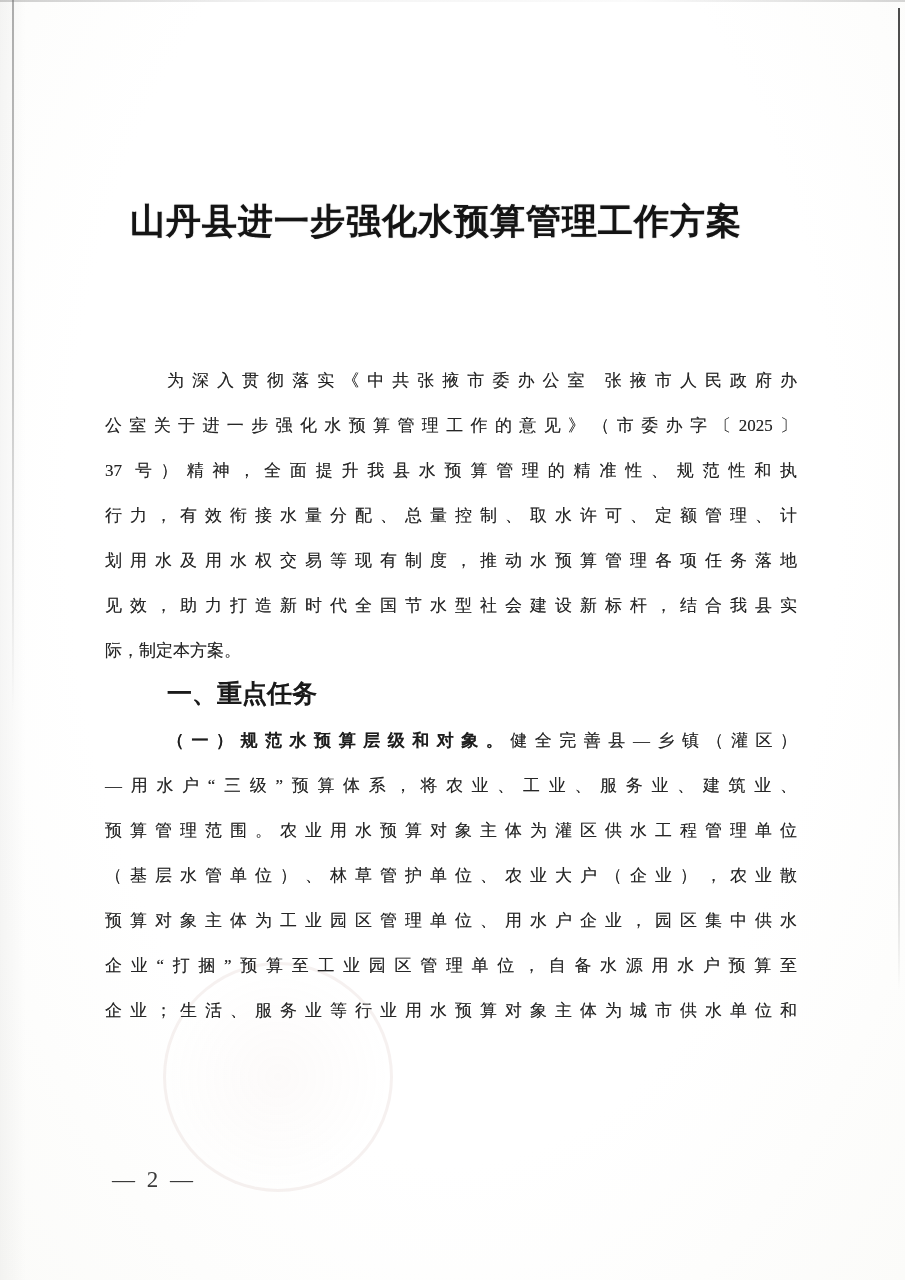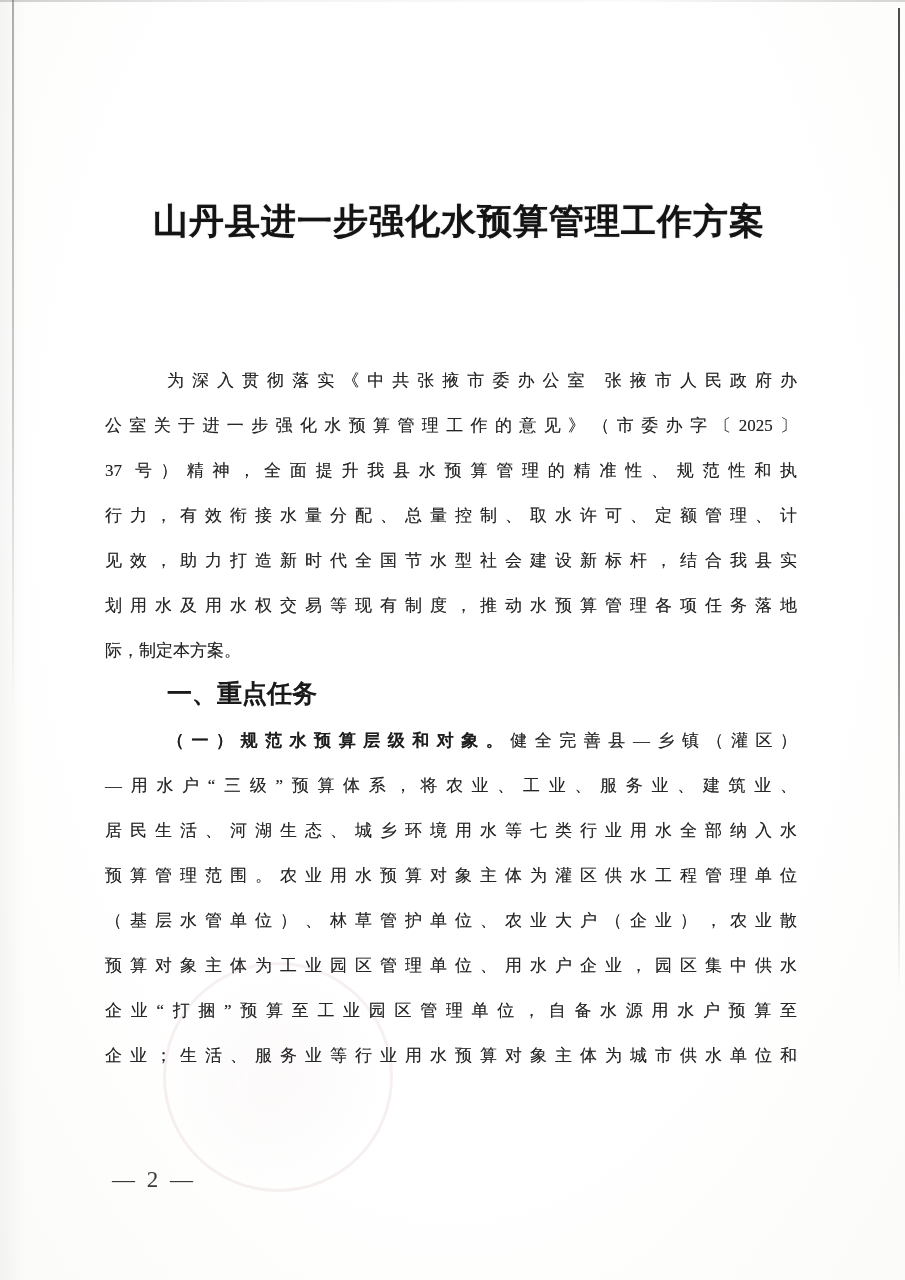--- a/index.html
+++ b/index.html
@@ -52,21 +52,21 @@
   .seal-ghost {
     position: absolute;
     left: 163px; top: 962px;
     width: 224px; height: 224px;
     border: 3px solid rgba(185,140,130,0.12);
     border-radius: 50%;
     background: radial-gradient(circle, rgba(200,160,150,0.05) 0%, rgba(200,160,150,0.0) 70%);
   }
   .title-block {
     position: absolute;
-    left: 113px;
+    left: 90px;
     width: 692px;
     text-align: center;
   }
   .title-line1 {
     top: 198px;
     font-size: 35px;
     font-weight: bold;
     letter-spacing: 1px;
     color: #141414;
     text-shadow: 0 0 1px rgba(20,20,20,0.55);
@@ -131,29 +131,28 @@
   <div class="edge-line-right"></div>
   <div class="seal-ghost"></div>
 
   <div class="title-block title-line1">山丹县进一步强化水预算管理工作方案</div>
 
   <div class="body-block">
     <div class="line fill indent">为深入贯彻落实《中共张掖市委办公室 张掖市人民政府办</div>
     <div class="line fill">公室关于进一步强化水预算管理工作的意见》（市委办字〔2025〕</div>
     <div class="line fill">37 号）精神，全面提升我县水预算管理的精准性、规范性和执</div>
     <div class="line fill">行力，有效衔接水量分配、总量控制、取水许可、定额管理、计</div>
+    <div class="line fill">划用水及用水权交易等现有制度，推动水预算管理各项任务落地</div>
     <div class="line fill">见效，助力打造新时代全国节水型社会建设新标杆，结合我县实</div>
-    <div class="line fill">划用水及用水权交易等现有制度，推动水预算管理各项任务落地</div>
     <div class="line">际，制定本方案。</div>
 
     <div class="line heading indent">一、重点任务</div>
 
     <div class="line fill indent"><span class="lead-bold">（一）规范水预算层级和对象。</span><span>健全完善县—乡镇（灌区）</span></div>
     <div class="line fill">—用水户“三级”预算体系，将农业、工业、服务业、建筑业、</div>
-    <div class="line fill">居民生活、河湖生态、城乡环境用水等七类行业用水全部纳入水</div>
     <div class="line fill">预算管理范围。农业用水预算对象主体为灌区供水工程管理单位</div>
     <div class="line fill">（基层水管单位）、林草管护单位、农业大户（企业），农业散</div>
     <div class="line fill">预算对象主体为工业园区管理单位、用水户企业，园区集中供水</div>
     <div class="line fill">企业“打捆”预算至工业园区管理单位，自备水源用水户预算至</div>
     <div class="line fill">企业；生活、服务业等行业用水预算对象主体为城市供水单位和</div>
   </div>
 
   <div class="page-number">— 2 —</div>
 
 </div>

